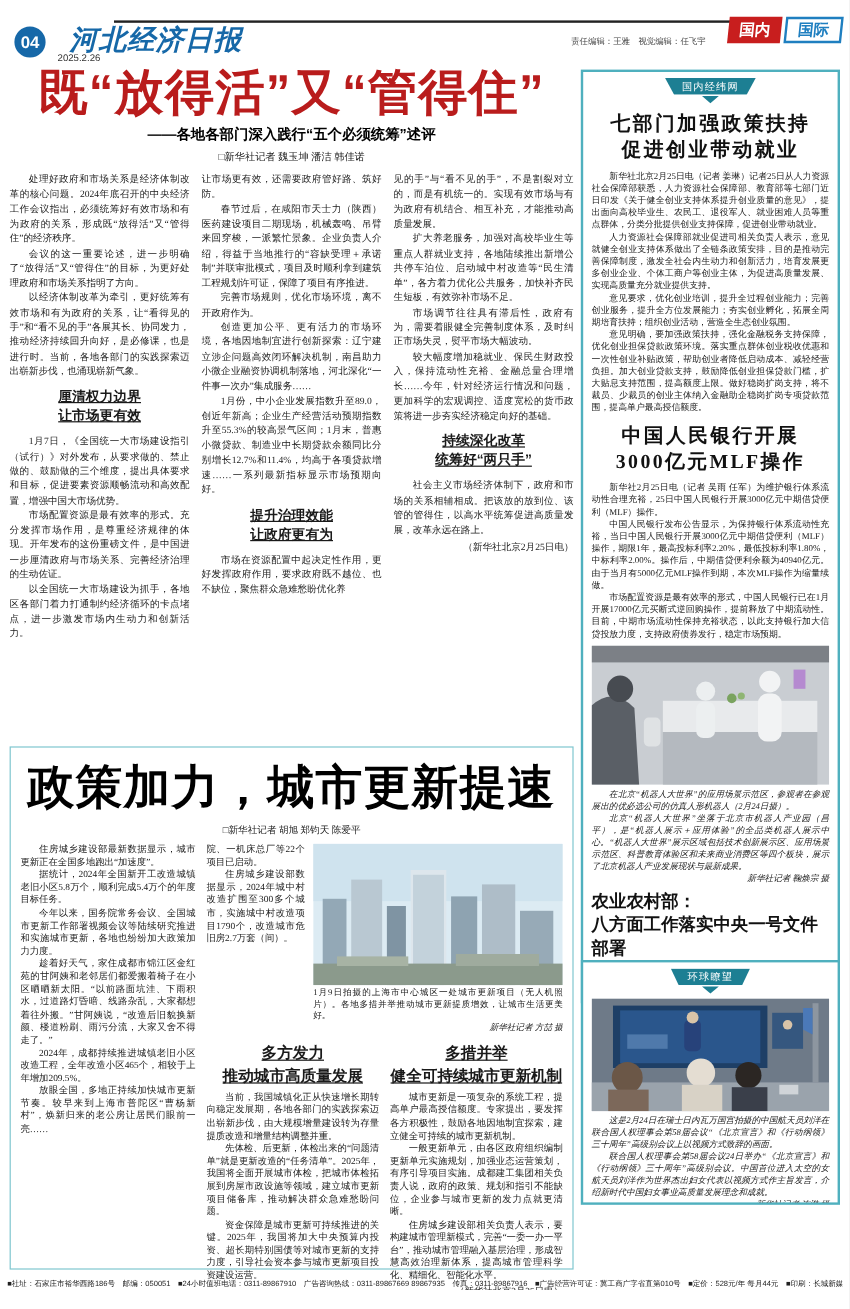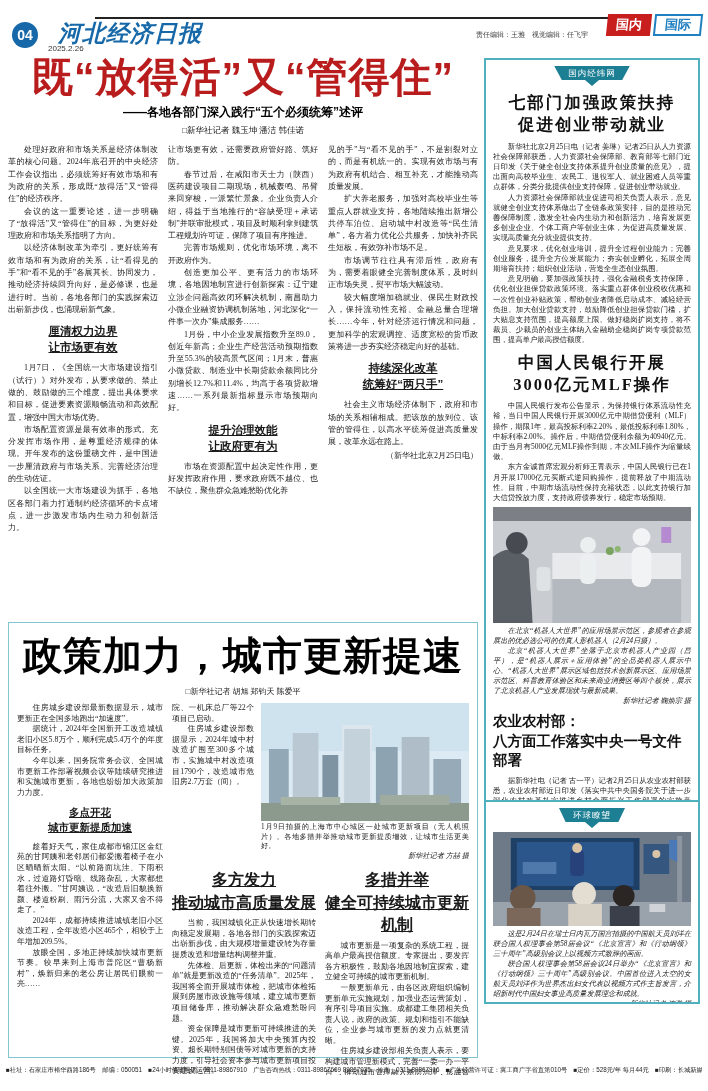--- a/index.html
+++ b/index.html
@@ -47,21 +47,21 @@
   .ca-col1{width:146px;font-size:7.8px;line-height:10.6px;overflow:hidden;}
   .ca-col1 .it-h{font-size:10.5px;}
   .ca-right{flex:1;display:flex;flex-direction:column;overflow:hidden;}
   .ca-row1{display:flex;gap:7px;}
   .ca-col2top{width:82px;font-size:7.8px;line-height:10.6px;overflow:hidden;}
   .ca-photowrap{flex:1;}
   .ca-photo{width:100%;height:118px;display:block;}
   .ca-caption{font-size:7.2px;line-height:9.6px;margin-top:2px;}
   .ca-row2{display:flex;gap:9px;margin-top:4px;flex:1;overflow:hidden;}
   .ca-colb{flex:1;font-size:7.8px;line-height:10.6px;overflow:hidden;}
-  .ca-colb .it-h{font-size:16px;margin:4px 0;}
+  .ca-colb .it-h{font-size:13px;margin:4px 0;}
   
   .sb-box{position:absolute;left:484px;width:216px;border:2px solid #4fb0be;box-sizing:border-box;
           padding:4px 7px;background:#fff;overflow:hidden;}
   .sb1{top:58px;height:778px;}
   .sb2{top:800px;height:204px;}
   .ribbon-wrap{text-align:center;margin:-2px 0 4px;}
   .ribbon{display:inline-block;background:#1d7f93;color:#fff;font-size:8.5px;line-height:14px;
           padding:0 14px;clip-path:polygon(0 0,100% 0,90% 100%,10% 100%);
           font-family:"Liberation Sans",sans-serif;letter-spacing:1px;}
   .ribbon-arrow{width:0;height:0;margin:0 auto;border-left:7px solid transparent;
@@ -132,22 +132,20 @@
   </div>
 
   <div class="city-art">
     <div class="c-headline">政策加力，城市更新提速</div>
     <div class="c-byline">□新华社记者 胡旭 郑钧天 陈爱平</div>
     <div class="ca-body">
       <div class="ca-col1">
           <div class="it-p">住房城乡建设部最新数据显示，城市更新正在全国多地跑出“加速度”。</div>
           <div class="it-p">据统计，2024年全国新开工改造城镇老旧小区5.8万个，顺利完成5.4万个的年度目标任务。</div>
           <div class="it-p">今年以来，国务院常务会议、全国城市更新工作部署视频会议等陆续研究推进和实施城市更新，各地也纷纷加大政策加力力度。</div>
-          <div class="it-h">多点开花
-城市更新提质加速</div>
           <div class="it-p">趁着好天气，家住成都市锦江区金红苑的甘阿姨和老邻居们都爱搬着椅子在小区晒晒新太阳。“以前路面坑洼、下雨积水，过道路灯昏暗、线路杂乱，大家都想着往外搬。”甘阿姨说，“改造后旧貌换新颜、楼道粉刷、雨污分流，大家又舍不得走了。”</div>
           <div class="it-p">2024年，成都持续推进城镇老旧小区改造工程，全年改造小区465个，相较于上年增加209.5%。</div>
           <div class="it-p">放眼全国，多地正持续加快城市更新节奏。较早来到上海市普陀区“曹杨新村”，焕新归来的老公房让居民们眼前一亮……</div>
         </div>
       <div class="ca-right">
         <div class="ca-row1">
           <div class="ca-col2top">
               <div class="it-pn">院、一机床总厂等22个项目已启动。</div>
               <div class="it-p">住房城乡建设部数据显示，2024年城中村改造扩围至300多个城市，实施城中村改造项目1790个，改造城市危旧房2.7万套（间）。</div>
             </div>
@@ -203,22 +201,23 @@
 促进创业带动就业</div>
     <div class="sb-body">
         <div class="it-p">新华社北京2月25日电（记者 姜琳）记者25日从人力资源社会保障部获悉，人力资源社会保障部、教育部等七部门近日印发《关于健全创业支持体系提升创业质量的意见》，提出面向高校毕业生、农民工、退役军人、就业困难人员等重点群体，分类分批提供创业支持保障，促进创业带动就业。</div>
         <div class="it-p">人力资源社会保障部就业促进司相关负责人表示，意见就健全创业支持体系做出了全链条政策安排，目的是推动完善保障制度，激发全社会内生动力和创新活力，培育发展更多创业企业、个体工商户等创业主体，为促进高质量发展、实现高质量充分就业提供支持。</div>
         <div class="it-p">意见要求，优化创业培训，提升全过程创业能力；完善创业服务，提升全方位发展能力；夯实创业孵化，拓展全周期培育扶持；组织创业活动，营造全生态创业氛围。</div>
         <div class="it-p">意见明确，要加强政策扶持，强化金融税务支持保障，优化创业担保贷款政策环境。落实重点群体创业税收优惠和一次性创业补贴政策，帮助创业者降低启动成本、减轻经营负担。加大创业贷款支持，鼓励降低创业担保贷款门槛，扩大贴息支持范围，提高额度上限。做好稳岗扩岗支持，将不裁员、少裁员的创业主体纳入金融助企稳岗扩岗专项贷款范围，提高单户最高授信额度。</div>
       </div>
     <div class="sb-headline" style="white-space: pre-line;">中国人民银行开展
 3000亿元MLF操作</div>
     <div class="sb-body">
+        <div class="it-p">新华社2月25日电（记者 吴雨 任军）为维护银行体系流动性合理充裕，25日中国人民银行开展3000亿元中期借贷便利（MLF）操作。</div>
         <div class="it-p">中国人民银行发布公告显示，为保持银行体系流动性充裕，当日中国人民银行开展3000亿元中期借贷便利（MLF）操作，期限1年，最高投标利率2.20%，最低投标利率1.80%，中标利率2.00%。操作后，中期借贷便利余额为40940亿元。由于当月有5000亿元MLF操作到期，本次MLF操作为缩量续做。</div>
-        <div class="it-p">东方金诚首席宏观分析师王青表示，中国人民银行已在1月开展17000亿元买断式逆回购操作，提前释放了中期流动性。目前，中期市场流动性保持充裕状态，以此支持银行加大信贷投放力度，支持政府债券发行，稳定市场预期。</div>
+        <div class="it-p">市场配置资源是最有效率的形式，中国人民银行已在1月开展17000亿元买断式逆回购操作，提前释放了中期流动性。目前，中期市场流动性保持充裕状态，以此支持银行加大信贷投放力度，支持政府债券发行，稳定市场预期。</div>
       </div>
     <svg class="sb-photo" viewBox="0 0 200 116" preserveAspectRatio="none">
       <rect x="0" y="0" width="200" height="116" fill="#c9cdd2"></rect>
       <rect x="0" y="0" width="200" height="14" fill="#7c8086"></rect>
       <rect x="60" y="46" width="130" height="26" fill="#e8eaec"></rect>
       <rect x="60" y="72" width="130" height="44" fill="#b4b9bf"></rect>
       <circle cx="150" cy="30" r="9" fill="#f2f3f4"></circle>
       <rect x="140" y="40" width="20" height="40" rx="8" fill="#f2f3f4"></rect>
       <circle cx="96" cy="38" r="8" fill="#eceff0"></circle>
       <rect x="88" y="47" width="16" height="30" rx="6" fill="#eceff0"></rect>

